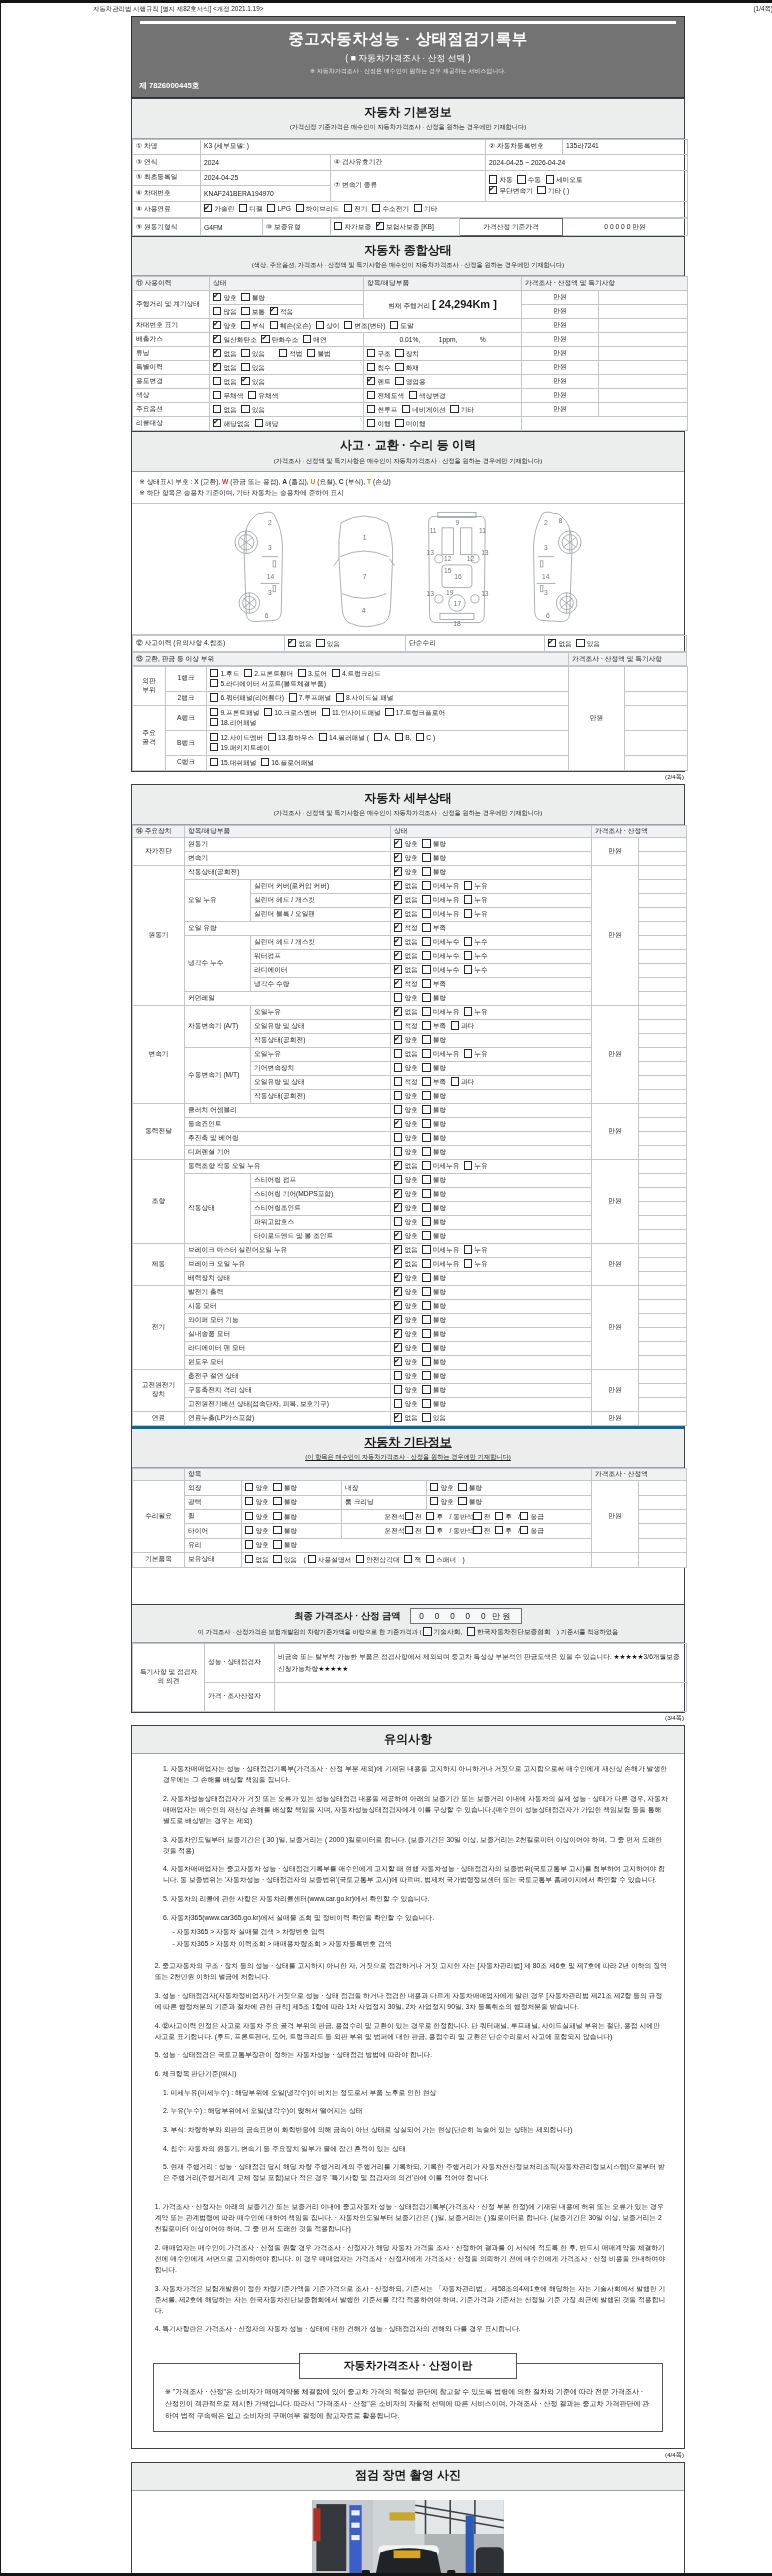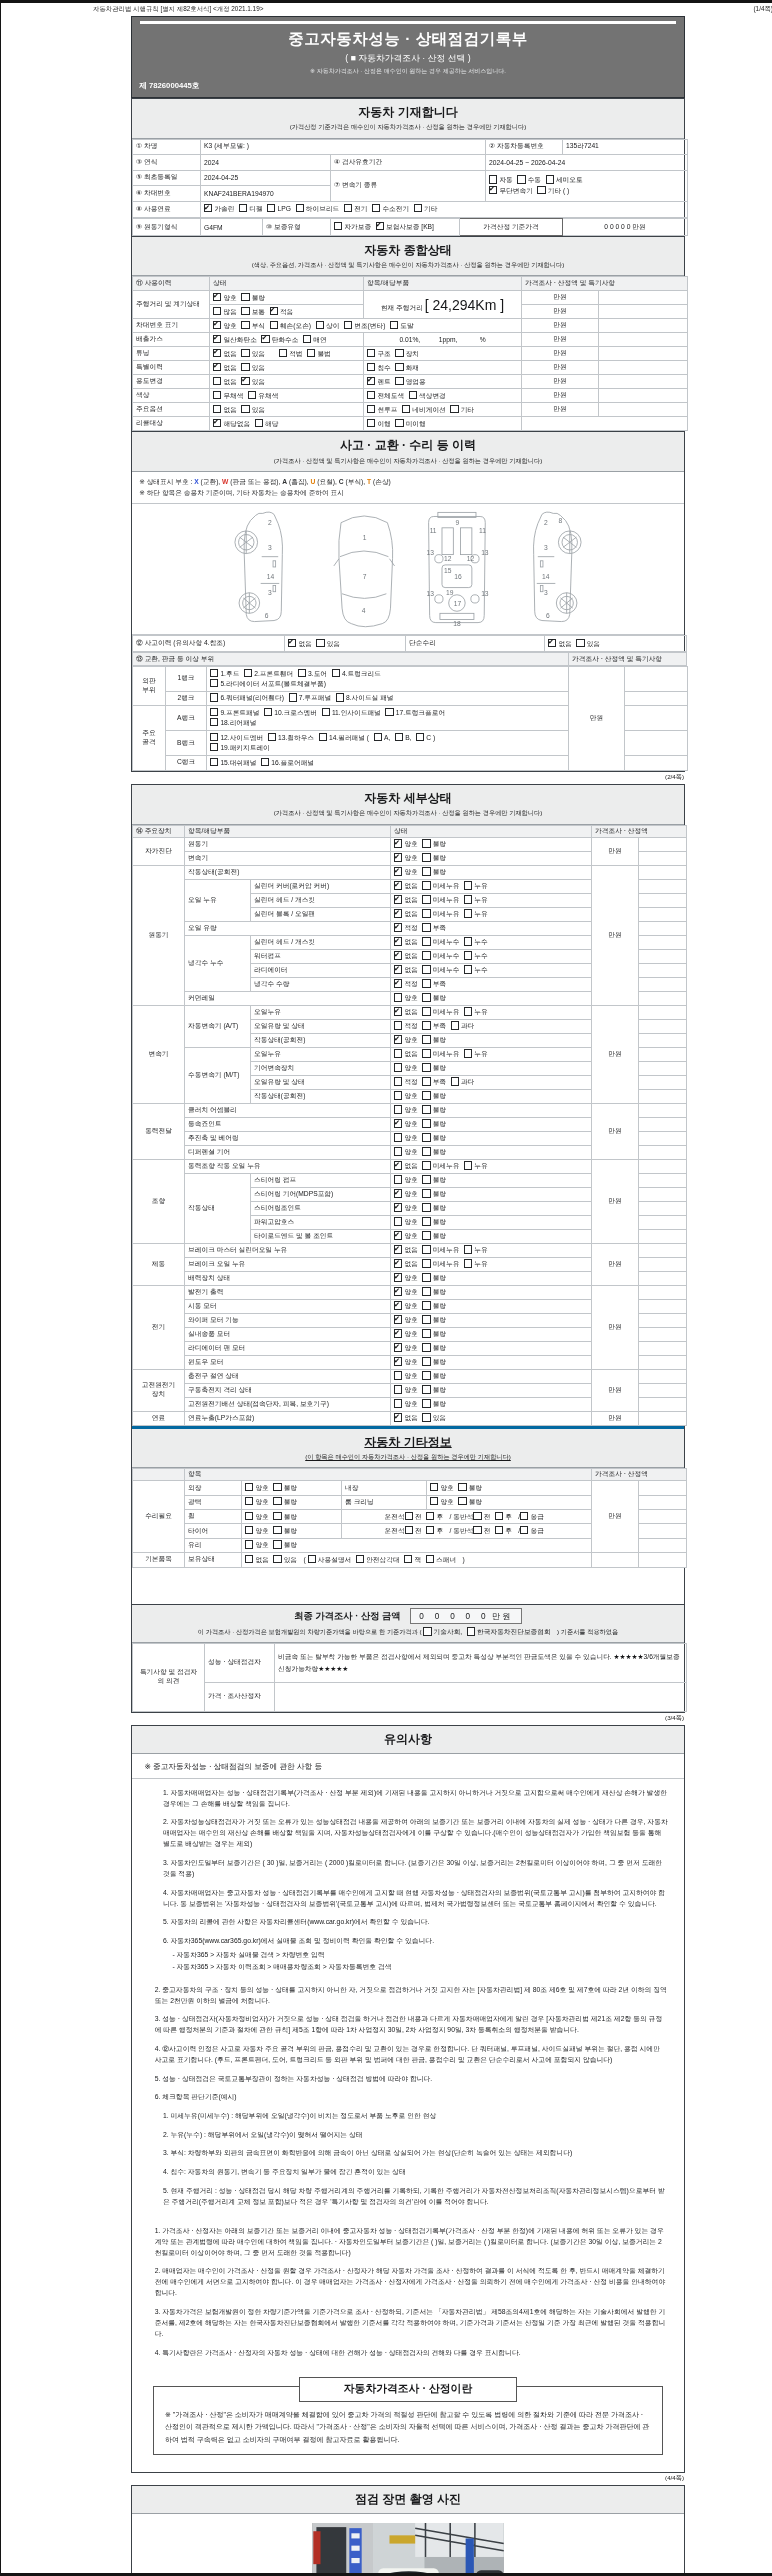--- a/index.html
+++ b/index.html
@@ -28,21 +28,21 @@
   .glab{text-align:center;padding:1px 6.2px;}
   .price{text-align:center;}
   .spec{background:#fff;}
   .pre{white-space:pre;}
   .hrow td{background:#f0f1f2;}
   
   .cb{display:inline-block;width:6.2px;height:6.2px;border:1px solid #26282a;margin-right:2.1px;vertical-align:-1px;position:relative;background:#fff;}
   .cb.on::after{content:"✔";position:absolute;top:-2.6px;left:-1px;font-size:7.2px;font-weight:bold;color:#141414;}
   .opt{margin-right:4.6px;white-space:nowrap;display:inline-block;font-size:6.7px;}
   .opts2{margin-left:9.3px;}
-  .mileage-val{font-size:14px;font-weight:normal;}
+  .mileage-val{font-size:11px;font-weight:bold;}
   
   .acc-notes{padding:4.1px 7.2px;border-bottom:0.5px solid #c2c6ca;font-size:6.7px;line-height:1.7;}
   .diagram{padding:3.1px 0;border-bottom:0.5px solid #c2c6ca;text-align:center;}
   
   .finalband{background:#eceded;border-top:1px solid #3c4248;border-bottom:0.5px solid #9aa0a5;text-align:center;padding:3.6px 0 4.1px;margin-top:36px;}
   .finalband .t{font-size:9.3px;font-weight:bold;display:inline-block;margin-right:7.2px;}
   .finalband .amount{display:inline-block;border:0.5px solid #777;background:#f6f7f8;padding:1.5px 8.2px;font-size:8.2px;letter-spacing:2.1px;}
   .finalband .note{font-size:6.2px;margin-top:3.1px;}
   
   .notice-body{padding:2.1px 0 7.2px;}
@@ -73,21 +73,21 @@
   <div class="darkhead">
     <div class="stripe"></div>
     <h1>중고자동차성능 · 상태점검기록부</h1>
     <div class="sel">( ■ 자동차가격조사 · 산정 선택 )</div>
     <div class="svc">※ 자동차가격조사 · 산정은 매수인이 원하는 경우 제공하는 서비스입니다.</div>
     <div class="docno">제 7826000445호</div>
   </div>
 
   <div class="panel">
     <div class="shead">
-      <h2>자동차 기재합니다</h2>
+      <h2>자동차 기본정보</h2>
       <div class="sub">(가격산정 기준가격은 매수인이 자동차가격조사 · 산정을 원하는 경우에만 기재합니다)</div>
     </div>
     <table>
       <colgroup>
           <col style="width:68px">
           <col style="width:130px">
           <col style="width:155px">
           <col style="width:77px">
           <col style="width:125px">
         </colgroup>
@@ -777,21 +777,20 @@
       </table>
   </div>
 
   <div class="pagemark">(3/4쪽)</div>
 
   <div class="panel">
     <div class="shead">
         <h2>유의사항</h2>
       </div>
     <div class="notice-body">
-      <div class="nhead">※ 중고자동차성능 · 상태점검의 보증에 관한 사항 등</div>
       <div class="nlist">
         <p class="nitem lv2">1.  자동차매매업자는 성능 · 상태점검기록부(가격조사 · 산정 부분 제외)에 기재된 내용을 고지하지 아니하거나 거짓으로 고지함으로써 매수인에게 재산상 손해가 발생한 경우에는 그 손해를 배상할 책임을 집니다.</p>
         <p class="nitem lv2">2.  자동차성능상태점검자가 거짓 또는 오류가 있는 성능상태점검 내용을 제공하여 아래의 보증기간 또는 보증거리 이내에 자동차의 실제 성능 · 상태가 다른 경우, 자동차매매업자는 매수인의 재산상 손해를 배상할 책임을 지며, 자동차성능상태점검자에게 이를 구상할 수 있습니다.(매수인이 성능상태점검자가 가입한 책임보험 등을 통해 별도로 배상받는 경우는 제외)</p>
         <p class="nitem lv2">3.  자동차인도일부터 보증기간은 ( 30 )일, 보증거리는 ( 2000 )킬로미터로 합니다. (보증기간은 30일 이상, 보증거리는 2천킬로미터 이상이어야 하며, 그 중 먼저 도래한 것을 적용)</p>
         <p class="nitem lv2">4.  자동차매매업자는 중고자동차 성능 · 상태점검기록부를 매수인에게 고지할 때 현행 자동차성능 · 상태점검자의 보증범위(국토교통부 고시)를 첨부하여 고지하여야 합니다. 동 보증범위는 '자동차성능 · 상태점검자의 보증범위'(국토교통부 고시)에 따르며, 법제처 국가법령정보센터 또는 국토교통부 홈페이지에서 확인할 수 있습니다.</p>
         <p class="nitem lv2">5.  자동차의 리콜에 관한 사항은 자동차리콜센터(www.car.go.kr)에서 확인할 수 있습니다.</p>
         <p class="nitem lv2" style="margin-bottom:3.1px;">6.  자동차365(www.car365.go.kr)에서 실매물 조회 및 정비이력 확인을 확인할 수 있습니다.</p>
         <p class="nitem dash" style="margin-top:0;">- 자동차365 &gt; 자동차 실매물 검색 &gt; 차량번호 입력</p>
         <p class="nitem dash">- 자동차365 &gt; 자동차 이력조회 &gt; 매매용차량조회 &gt; 자동차등록번호 검색</p>
         <p class="nitem" style="margin-top:11.3px;">2.  중고자동차의 구조 · 장치 등의 성능 · 상태를 고지하지 아니한 자, 거짓으로 점검하거나 거짓 고지한 자는 [자동차관리법] 제 80조 제6호 및 제7호에 따라 2년 이하의 징역 또는 2천만원 이하의 벌금에 처합니다.</p>

